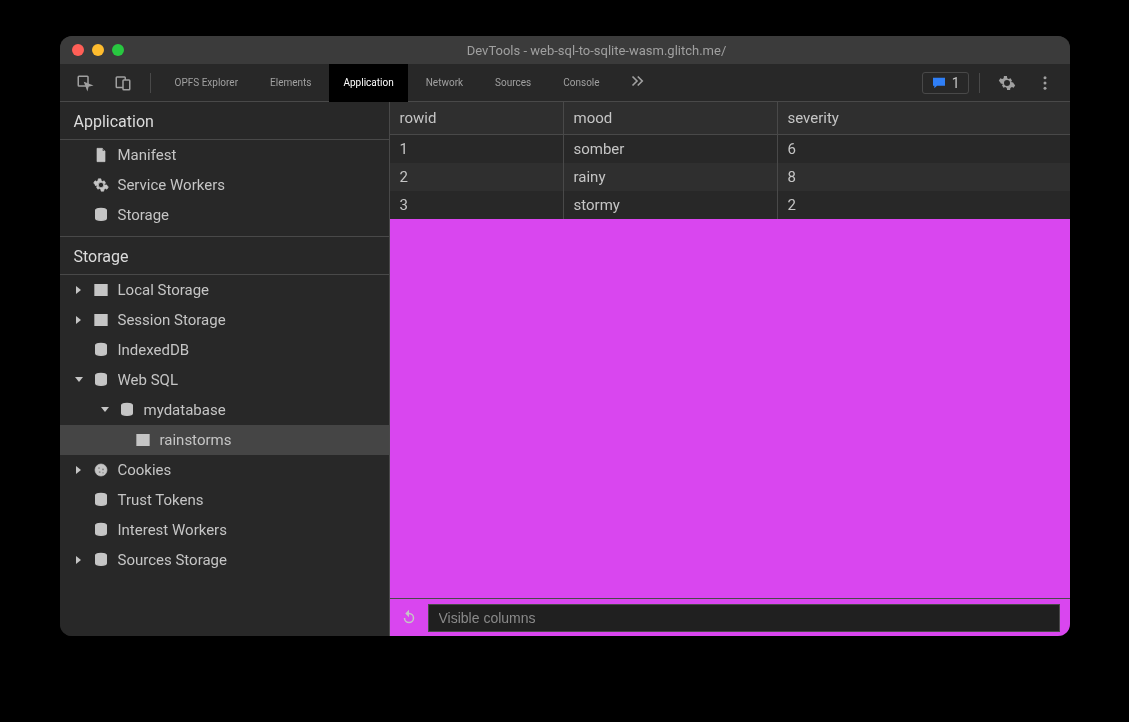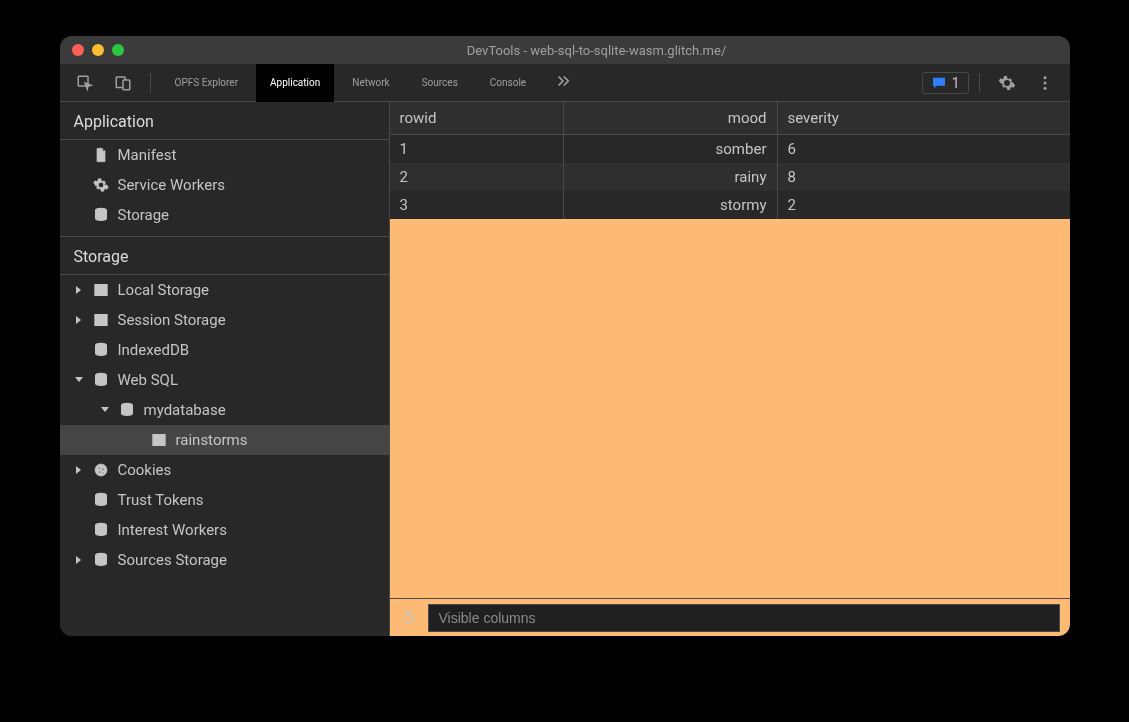--- a/index.html
+++ b/index.html
@@ -122,21 +122,21 @@
   display: flex;
   align-items: center;
   height: 30px;
   padding-left: 14px;
   gap: 8px;
   cursor: pointer;
   color: #c5c5c5;
   font-size: 15px;
 }
 .tree-item.indent1 { padding-left: 40px; }
-.tree-item.indent3 { padding-left: 72px; }
+.tree-item.indent3 { padding-left: 56px; }
 .tree-item.selected { background: #454545; }
 .tree-arrow {
   width: 10px;
   height: 10px;
   display: inline-flex;
   align-items: center;
   justify-content: center;
   color: #c5c5c5;
 }
 .tree-arrow svg { width: 10px; height: 10px; fill: #c5c5c5; }
@@ -146,21 +146,21 @@
   height: 18px;
   display: inline-flex;
   align-items: center;
   justify-content: center;
 }
 .tree-icon svg { width: 16px; height: 16px; fill: #c5c5c5; stroke: #c5c5c5; }
 .content {
   flex: 1;
   display: flex;
   flex-direction: column;
-  background: #fdba74;
+  background: #d946ef;
 }
 .table { flex: 1; overflow: auto; }
 .table-head {
   display: flex;
   background: #2f2f2f;
   border-bottom: 1px solid #494949;
 }
 .table-head .cell {
   padding: 7px 10px;
   color: #c5c5c5;
@@ -172,21 +172,21 @@
 }
 .table-body .row:nth-child(odd) { background: #282828; }
 .table-body .row:nth-child(even) { background: #2f2f2f; }
 .table-body .cell {
   padding: 5px 10px;
   font-size: 15px;
   color: #c5c5c5;
   border-right: 1px solid #494949;
 }
 .col1 { width: 174px; }
-.col2 { width: 214px; text-align: right; }
+.col2 { width: 214px; }
 .col3 { flex: 1; border-right: none !important; }
 .bottombar {
   height: 38px;
   border-top: 1px solid #494949;
   display: flex;
   align-items: center;
   padding: 13px 10px;
   gap: 10px;
 }
 .refresh-btn { cursor: pointer; display:flex; align-items:center; }
@@ -222,20 +222,21 @@
         </svg>
     </div>
     <div class="toolbar-btn">
       <svg viewBox="0 0 24 24" fill="none" stroke="#a0a0a0" stroke-width="2">
           <rect x="3" y="4" width="12" height="14" rx="1"></rect>
           <rect x="12" y="8" width="9" height="13" rx="1" fill="#282828"></rect>
         </svg>
     </div>
     <div class="toolbar-sep"></div>
     <div class="tab">OPFS Explorer</div>
+      <div class="tab">Elements</div>
       <div class="tab active">Application</div>
       <div class="tab">Network</div>
       <div class="tab">Sources</div>
       <div class="tab">Console</div>
     <div class="overflow-btn">
       <svg width="18" height="18" viewBox="0 0 24 24">
           <path d="M6 6l6 6-6 6M13 6l6 6-6 6" stroke="#a0a0a0" stroke-width="2.2" fill="none"></path>
         </svg>
     </div>
     <div class="toolbar-spacer"></div>

